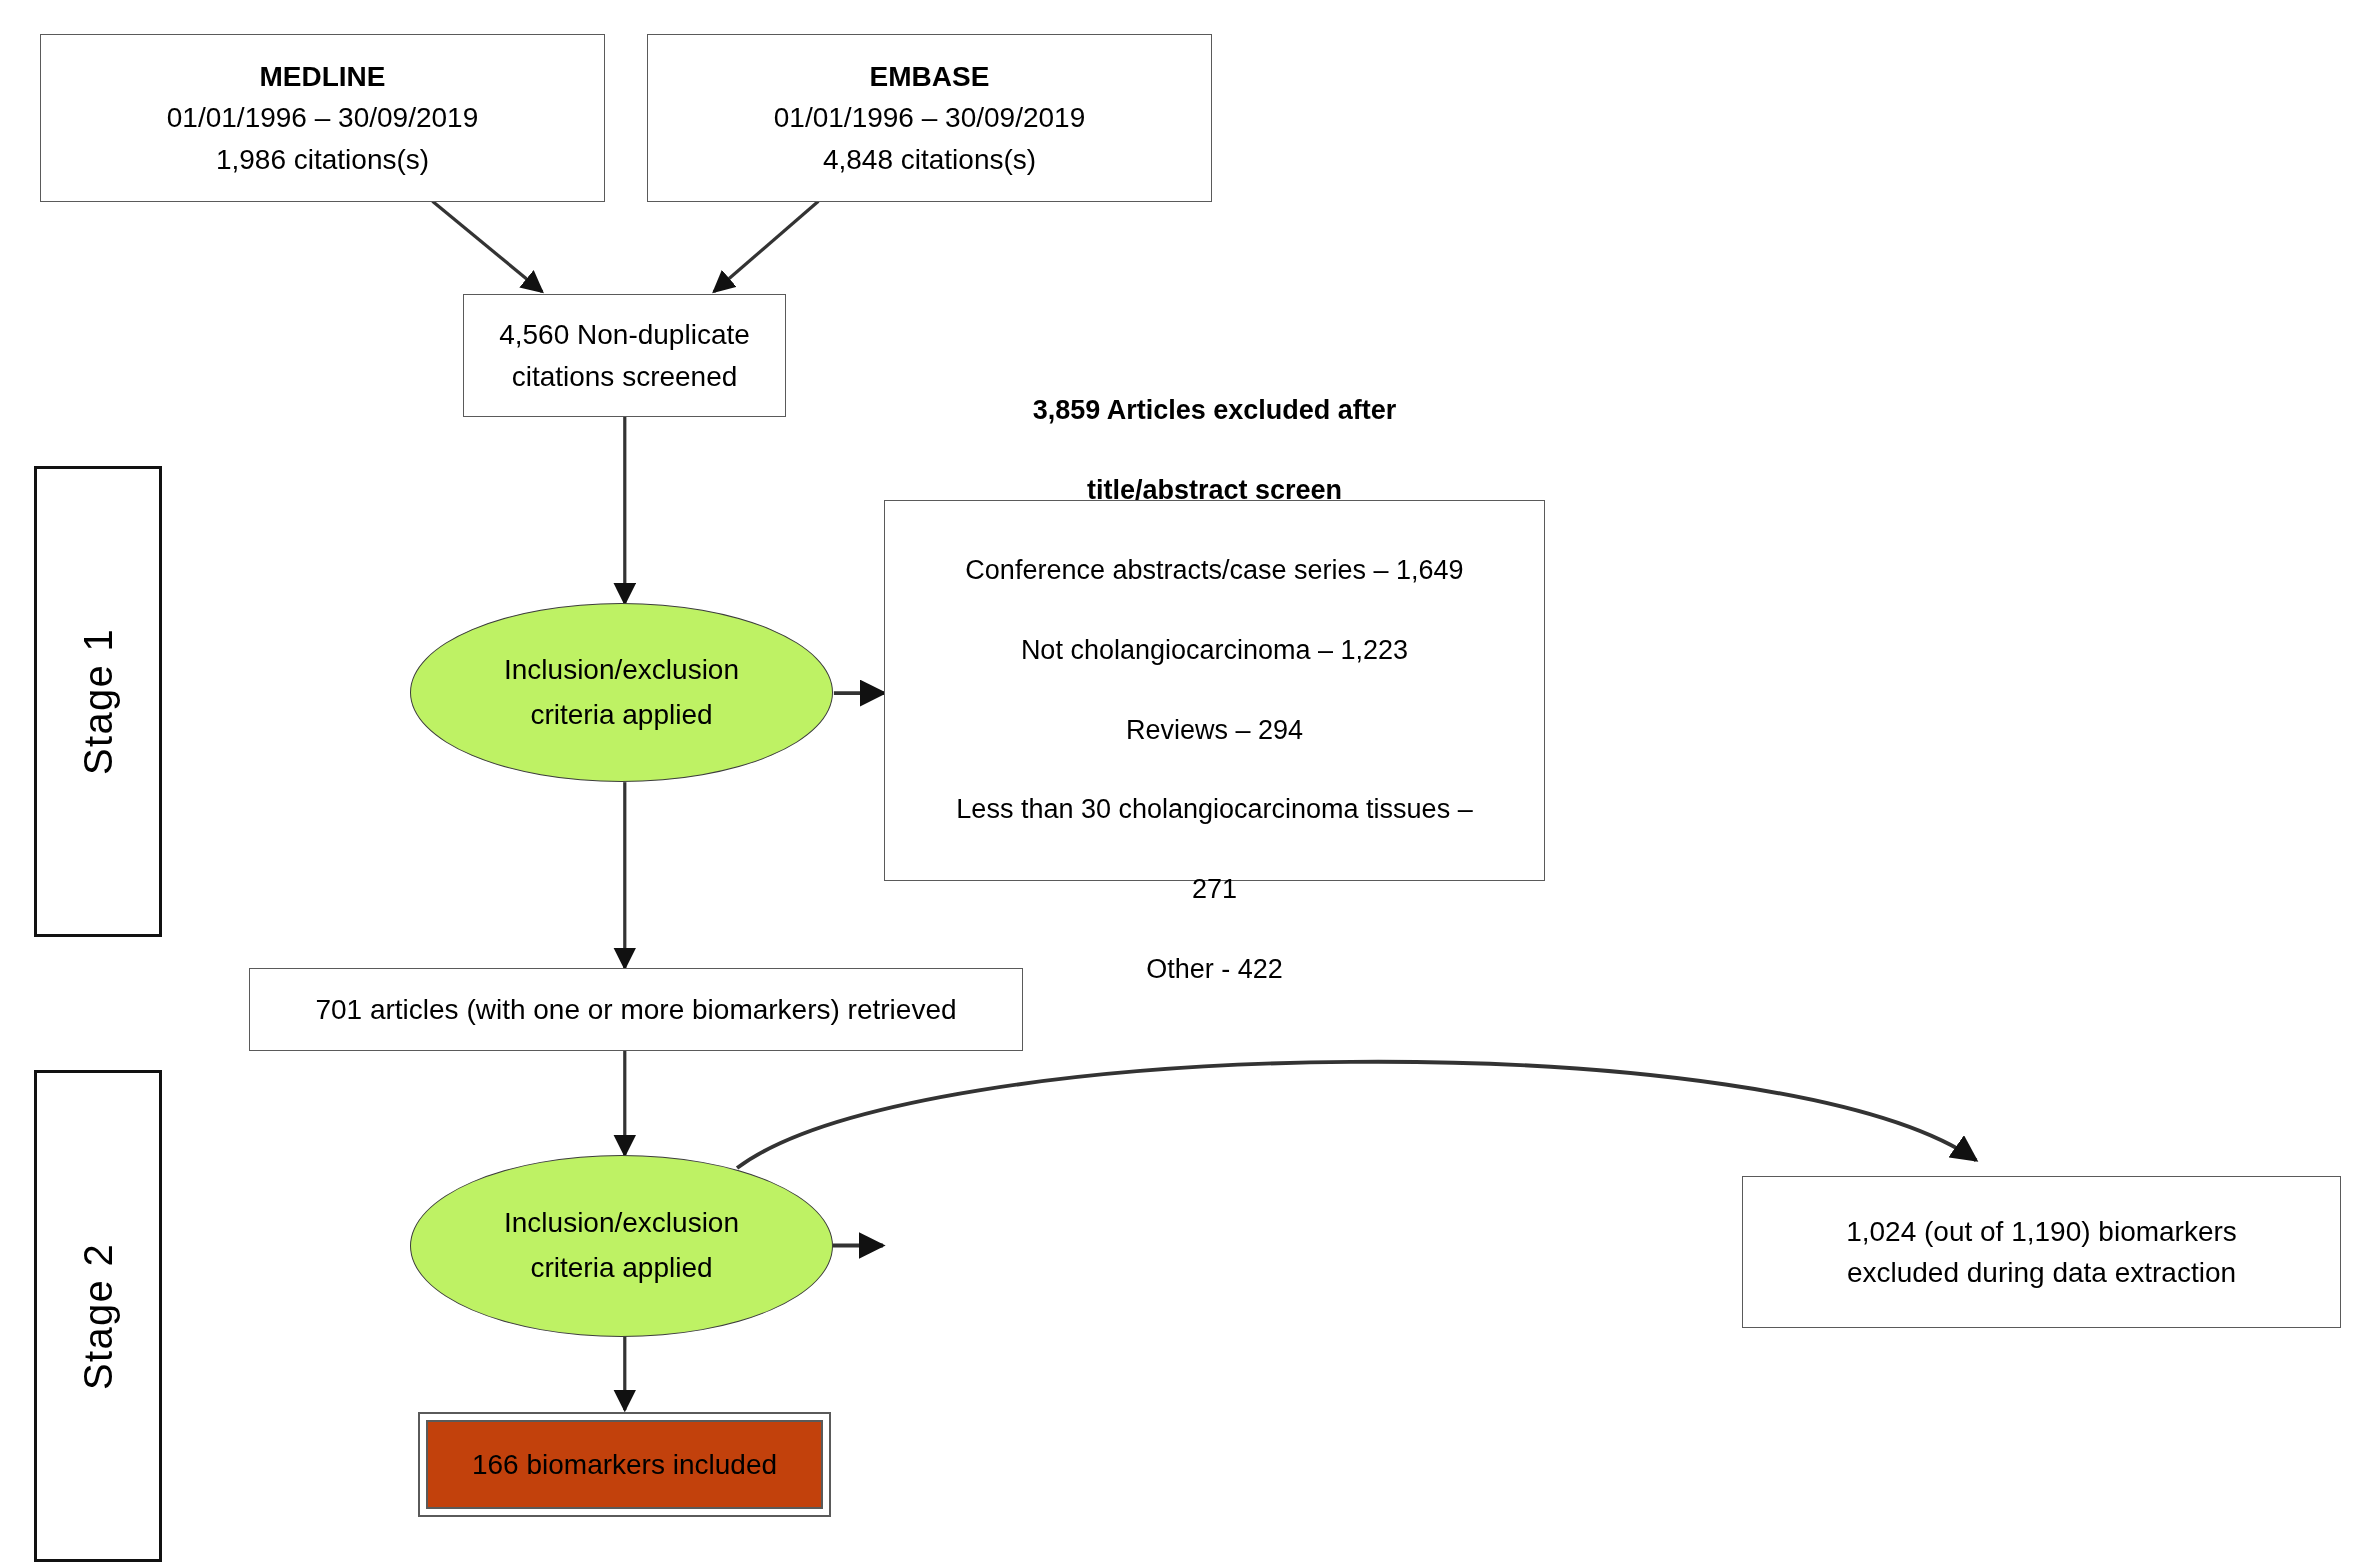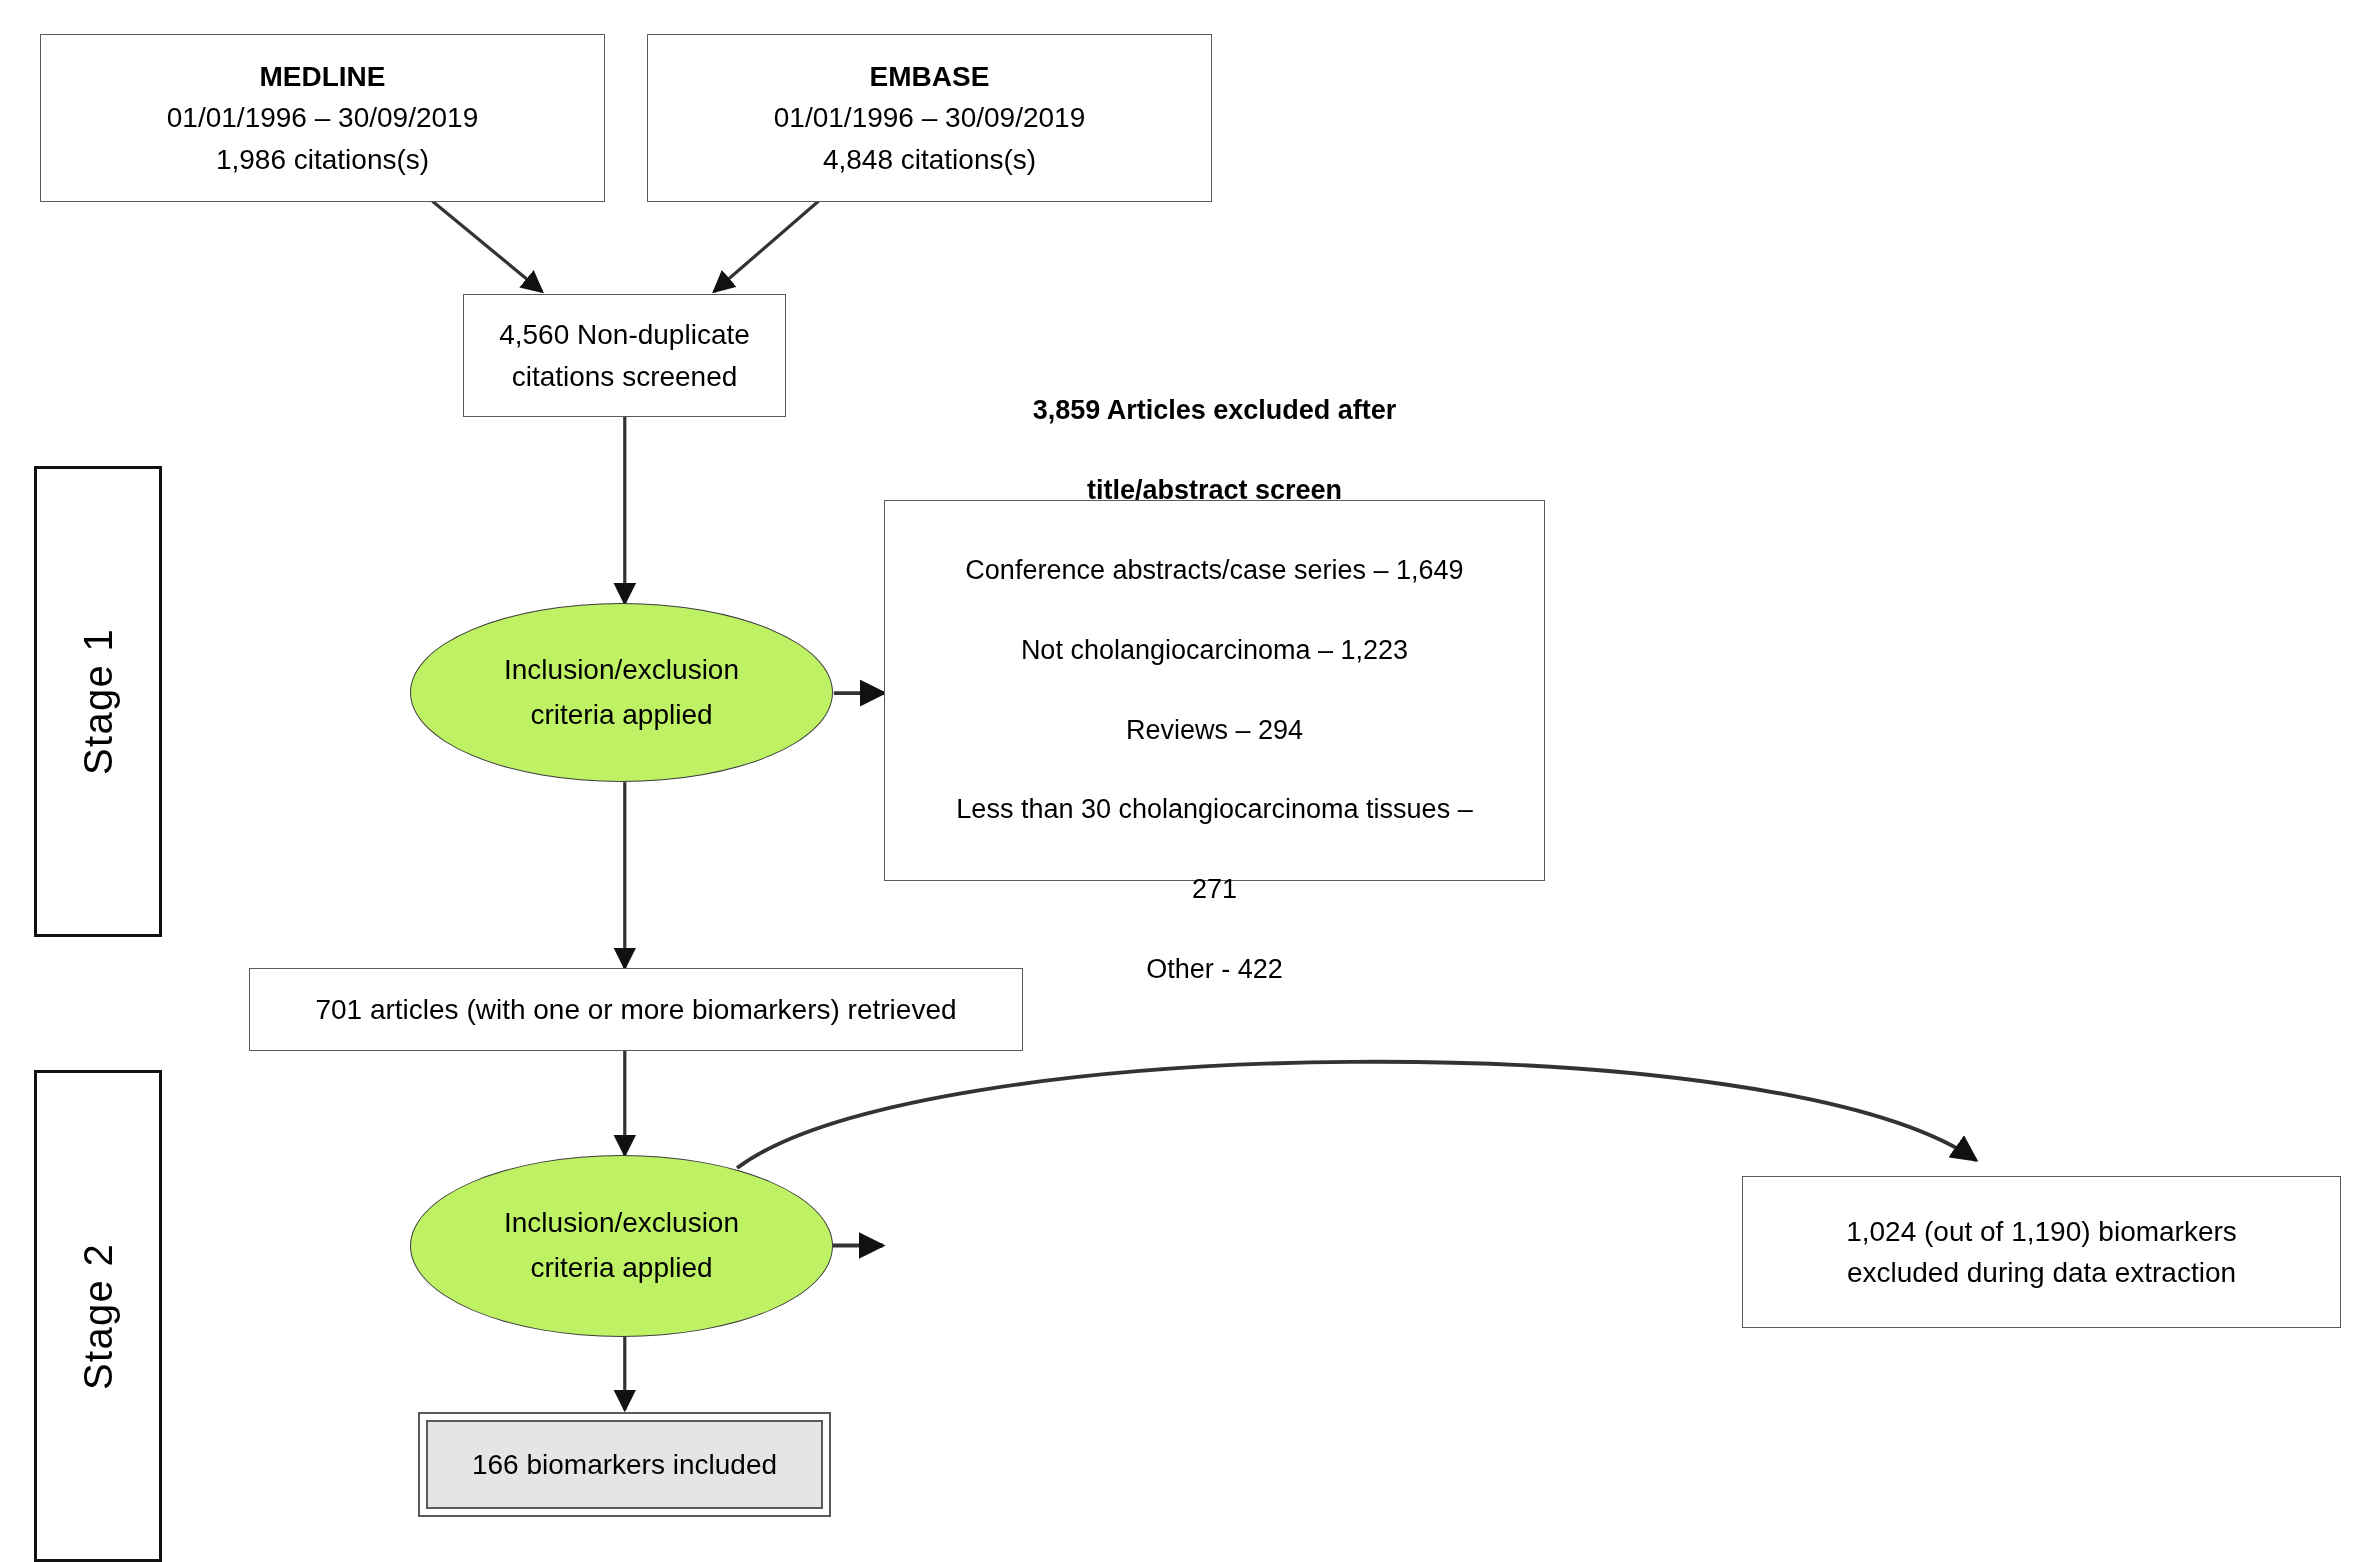--- a/index.html
+++ b/index.html
@@ -37,21 +37,21 @@
   }
 
   .node.double {
     border: 2.6px solid #5a5a5a;
     padding: 5.8px;
   }
   .node.double .inner {
     width: 100%;
     height: 100%;
     border: 2.6px solid #5a5a5a;
-    background: #e5e5e5;
+    background: #c2410c;
     display: flex;
     align-items: center;
     justify-content: center;
     box-sizing: border-box;
   }
 
   
   .ellipse {
     position: absolute;
     box-sizing: border-box;

